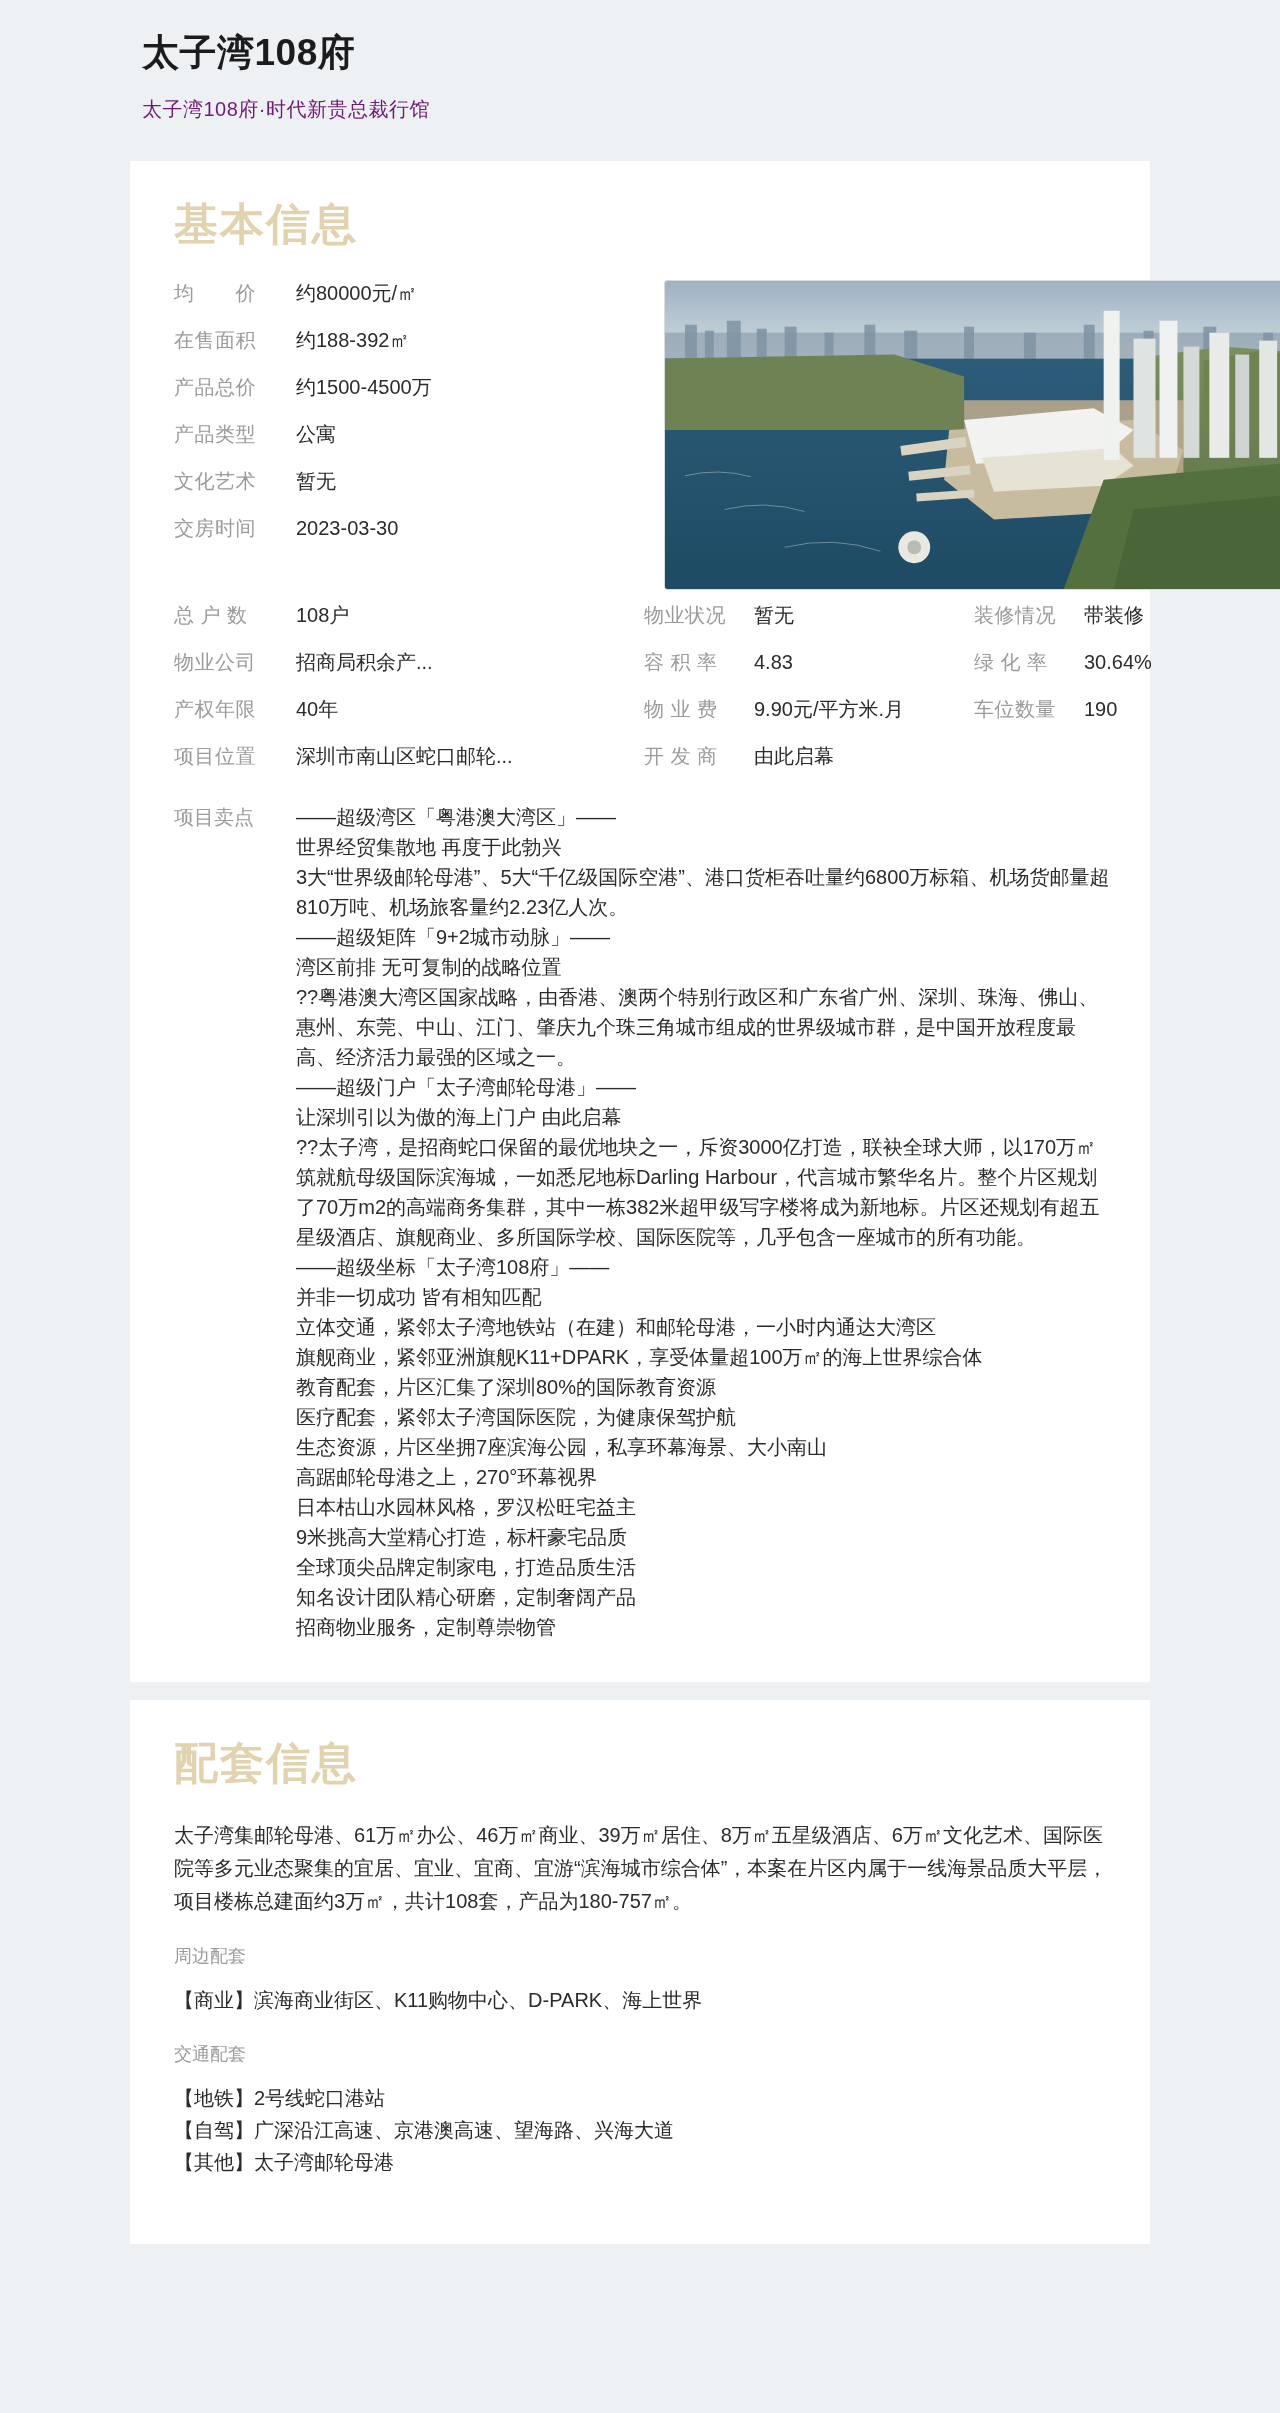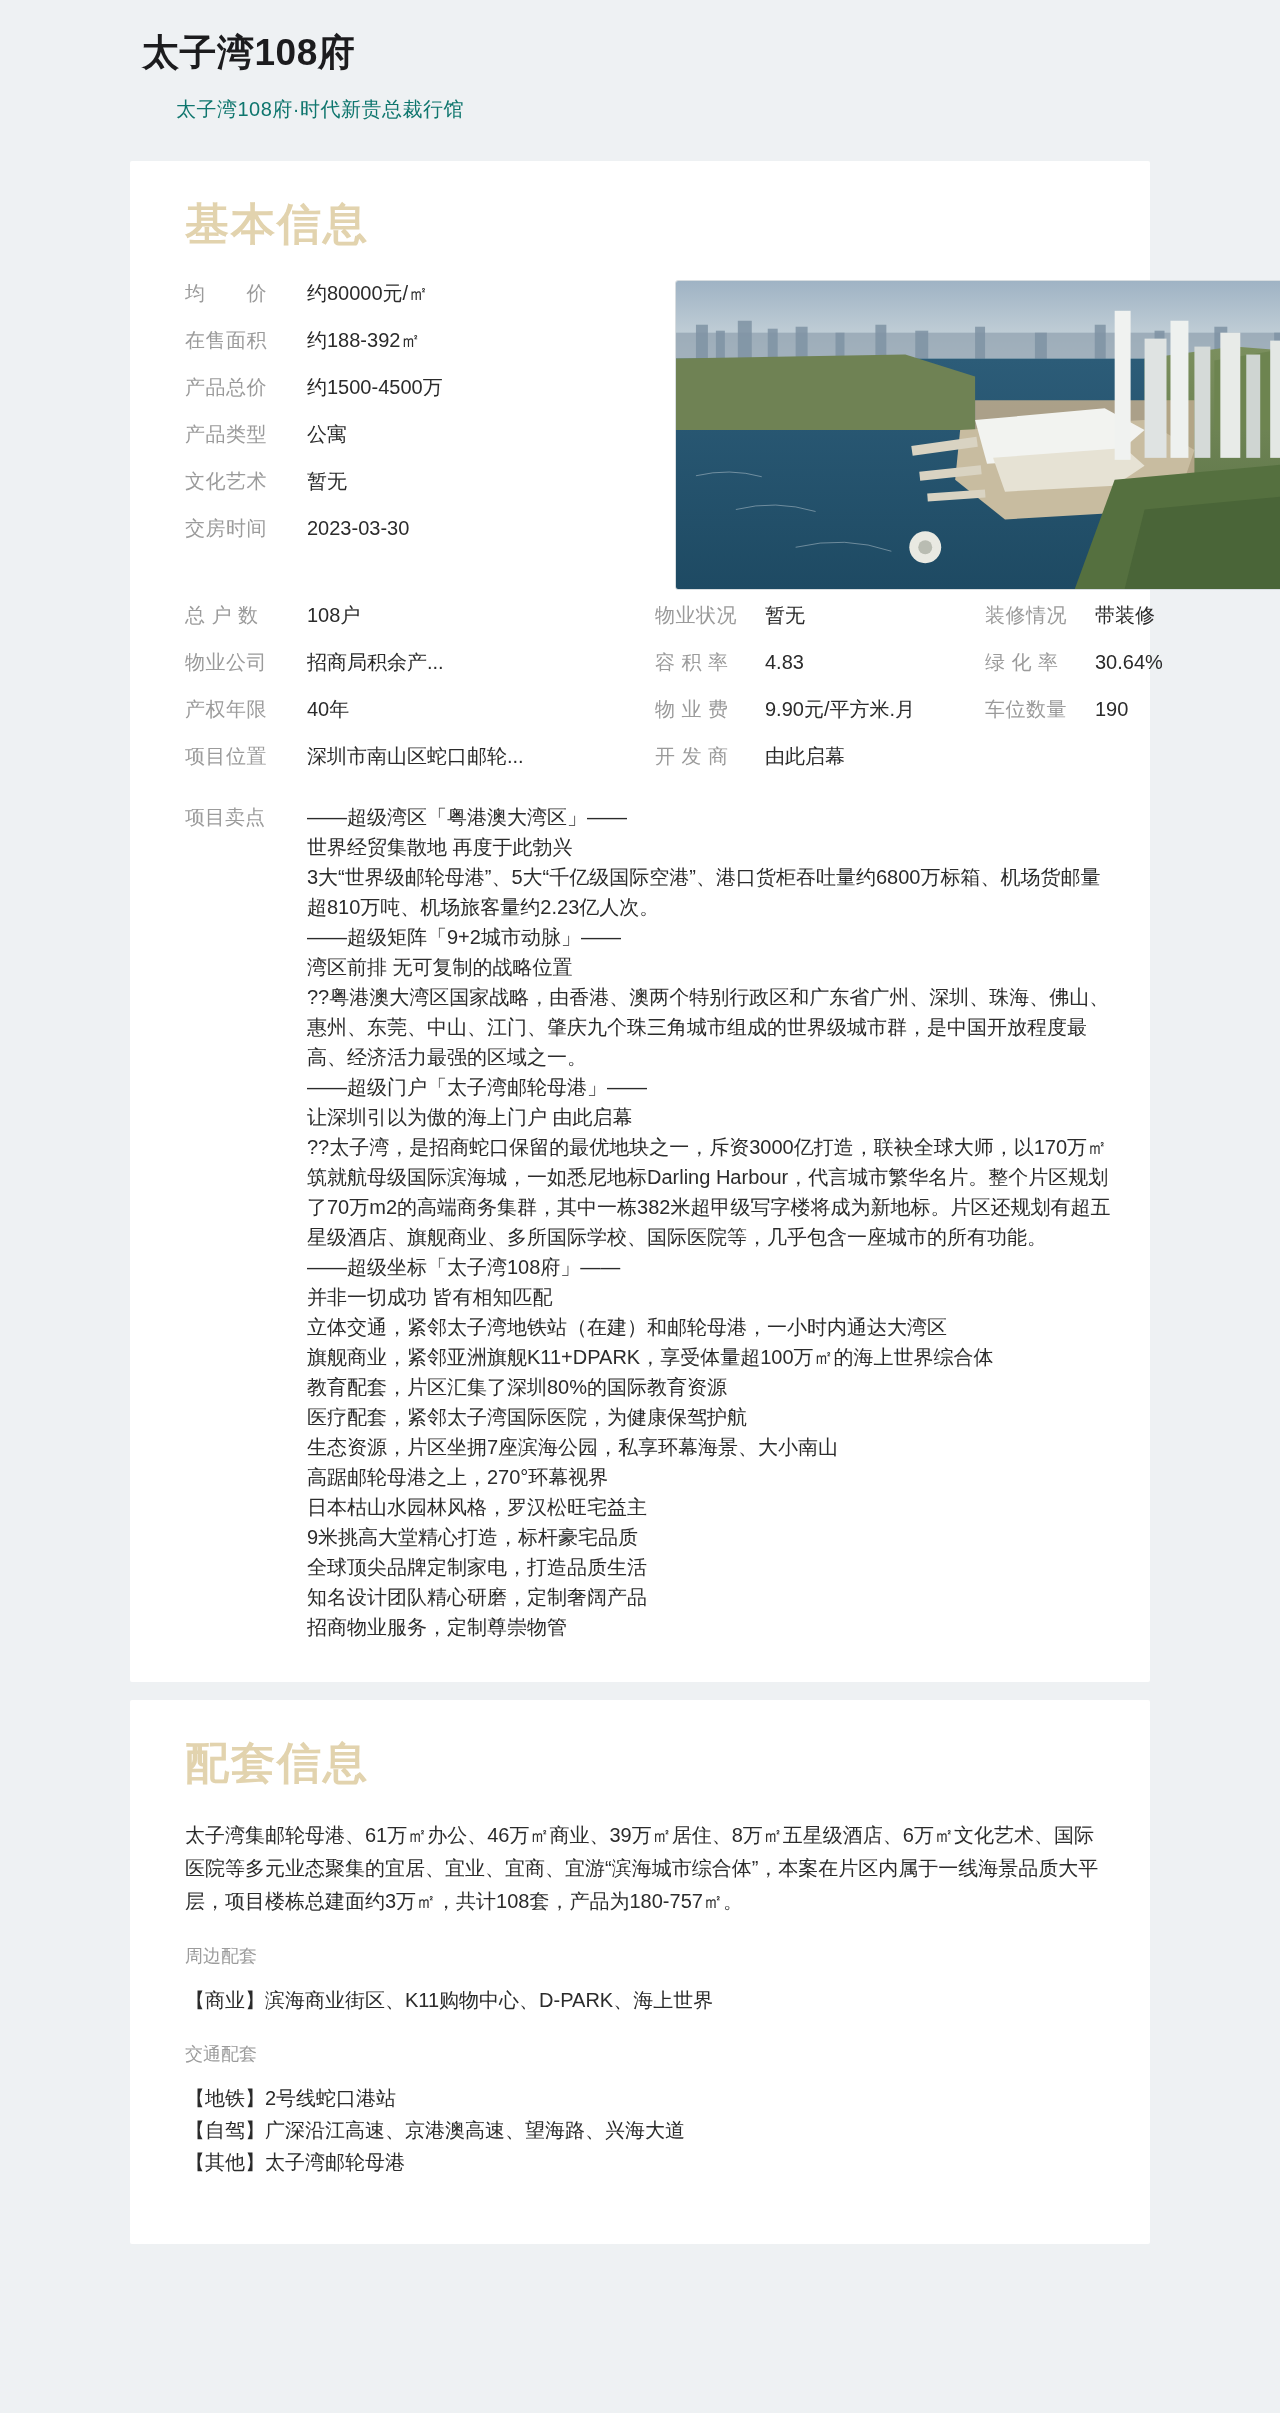--- a/index.html
+++ b/index.html
@@ -19,30 +19,29 @@
   }
   .header-title {
     font-size: 37px;
     font-weight: bold;
     color: #1c1c1e;
     letter-spacing: 0.5px;
   }
   .header-sub {
     margin-top: 18px;
     font-size: 20px;
-    color: #0f766e;
+    color: #701a75;
     letter-spacing: 0.5px;
-    margin-left: 34px;
   }
 
   
   .card {
     background: #ffffff;
     margin: 18px 22px 0 22px;
-    padding: 34px 38px 40px 55px;
+    padding: 34px 38px 40px 44px;
     border-radius: 2px;
   }
   .section-title {
     font-size: 44px;
     color: #e2d3ae;
     font-weight: bold;
     letter-spacing: 2px;
     margin-bottom: 26px;
   }
 

